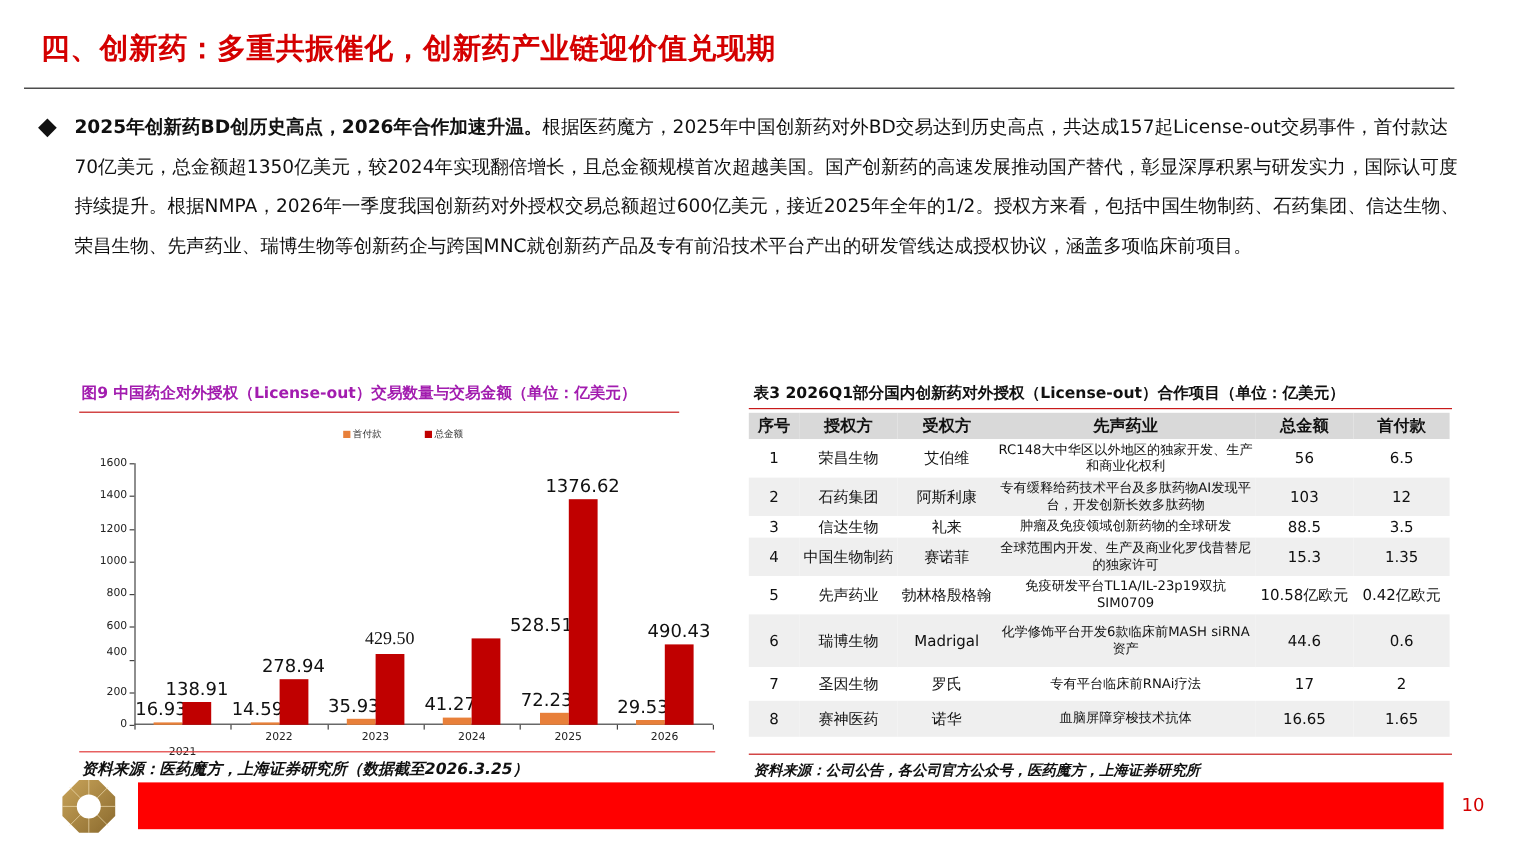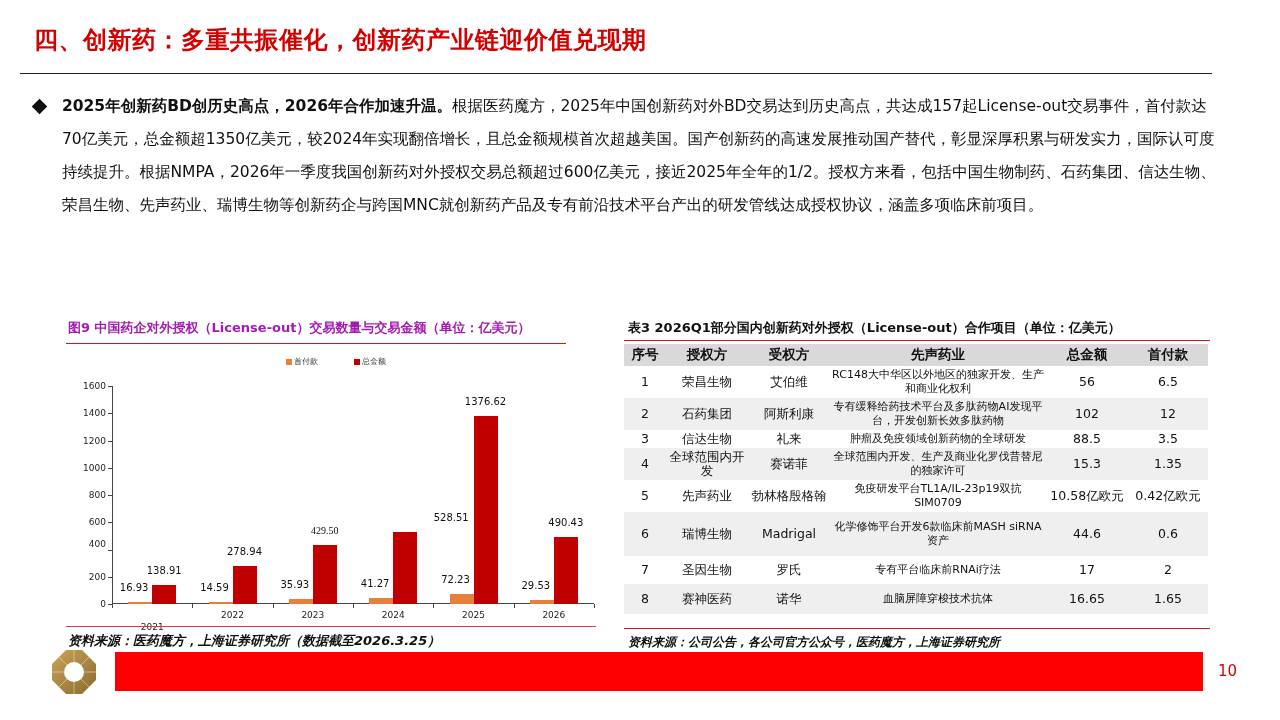--- a/index.html
+++ b/index.html
@@ -39,21 +39,21 @@
   .legend-swatch { width: 6px; height: 6px; display: inline-block; }
 
   .plot { position: absolute; left: 46px; top: 36px; width: 482px; height: 218px; }
   .y-axis-line { position: absolute; left: 0; top: 0; width: 1px; height: 218px; background: #444; }
   .x-axis-line { position: absolute; left: 0; bottom: 0; width: 482px; height: 1px; background: #444; }
   .y-tick-label { position: absolute; right: 488px; font-size: 9px; color: #222; transform: translateY(-50%); white-space: nowrap; }
   .y-tick { position: absolute; left: -4px; width: 4px; height: 1px; background: #444; }
   .x-tick { position: absolute; bottom: -4px; width: 1px; height: 4px; background: #444; }
   .x-label { position: absolute; top: 224px; font-size: 9px; color: #222; transform: translateX(-50%); }
   .bar { position: absolute; bottom: 0; }
-  .bar-label { position: absolute; font-size: 10px; color: #111; transform: translateX(-50%); white-space: nowrap; }
+  .bar-label { position: absolute; font-size: 15px; color: #111; transform: translateX(-50%); white-space: nowrap; }
 
   
   .tbl-title { position: absolute; left: 628px; top: 319px; font-size: 13px; font-weight: bold; color: #111; }
   .tbl-rule { position: absolute; left: 624px; top: 340px; width: 586px; height: 1px; background: #c81a1a; }
   table.deals {
     position: absolute; left: 624px; top: 344px; width: 584px; border-collapse: collapse;
     font-size: 12.5px; color: #111;
   }
   table.deals th {
     background: #d9d9d9; font-weight: bold; height: 22px; font-size: 13.5px; text-align: center;
@@ -187,34 +187,34 @@
         <td>艾伯维</td>
         <td class="content">RC148大中华区以外地区的独家开发、生产和商业化权利</td>
         <td>56</td>
         <td>6.5</td>
       </tr>
       <tr class="even" style="height: 32px;">
         <td>2</td>
         <td>石药集团</td>
         <td>阿斯利康</td>
         <td class="content">专有缓释给药技术平台及多肽药物AI发现平台，开发创新长效多肽药物</td>
-        <td>102</td>
+        <td>103</td>
         <td>12</td>
       </tr>
       <tr class="odd" style="height: 18px;">
         <td>3</td>
         <td>信达生物</td>
         <td>礼来</td>
         <td class="content">肿瘤及免疫领域创新药物的全球研发</td>
         <td>88.5</td>
         <td>3.5</td>
       </tr>
       <tr class="even" style="height: 32px;">
         <td>4</td>
-        <td>全球范围内开发</td>
+        <td>中国生物制药</td>
         <td>赛诺菲</td>
         <td class="content">全球范围内开发、生产及商业化罗伐昔替尼的独家许可</td>
         <td>15.3</td>
         <td>1.35</td>
       </tr>
       <tr class="odd" style="height: 32px;">
         <td>5</td>
         <td>先声药业</td>
         <td>勃林格殷格翰</td>
         <td class="content">免疫研发平台TL1A/IL-23p19双抗SIM0709</td>

